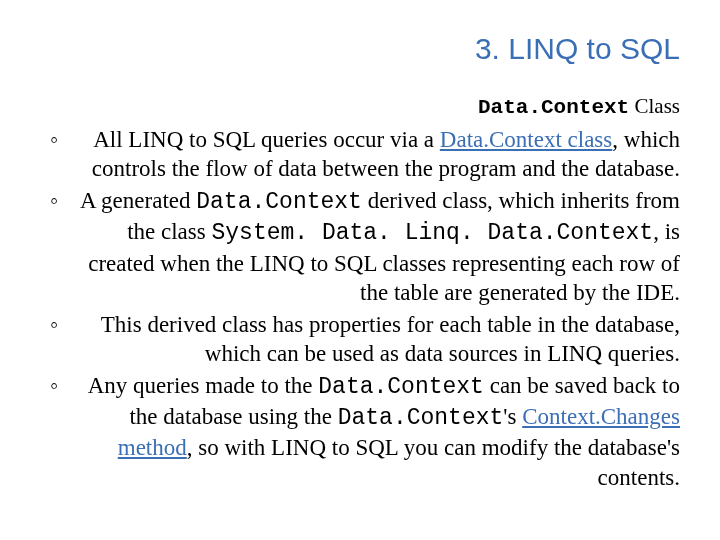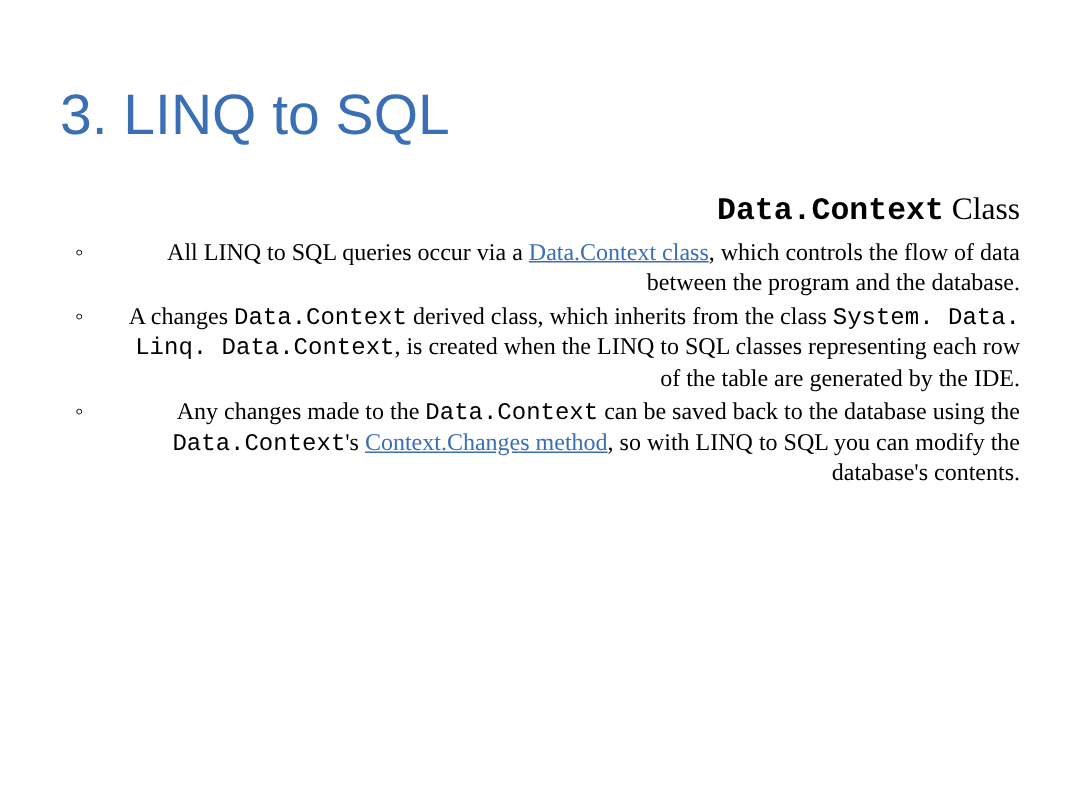--- a/index.html
+++ b/index.html
@@ -5,43 +5,42 @@
   * { margin: 0; padding: 0; box-sizing: border-box; text-align: right; }
   body {
     width: 720px;
     height: 540px;
     background: #fff;
     font-family: "Times New Roman", Times, serif;
     color: #000;
     padding: 32px 40px 20px 40px;
   }
   .title {
-    text-align: left;
-    font-size: 38px;
+    text-align: right;
+    font-size: 30px;
     color: #3b6fb5;
     font-weight: 400;
     margin-bottom: 28px;
     font-family: Arial, Helvetica, sans-serif;
-    margin-top: 24px;
   }
   .subheading {
     font-size: 21px;
     margin-left: 6px;
     margin-bottom: 6px;
   }
   .subheading .mono {
     font-family: "Courier New", Courier, monospace;
     font-weight: bold;
   }
   ul.bullets {
     list-style: none;
     padding-left: 6px;
   }
   ul.bullets > li {
-    font-size: 16px;
+    font-size: 23px;
     line-height: 1.28;
     margin-bottom: 2px;
     position: relative;
     padding-left: 28px;
   }
   ul.bullets > li::before {
     content: "◦";
     position: absolute;
     left: 4px;
     top: 0;
@@ -64,21 +63,24 @@
   <span class="mono">Data.Context</span><span> Class</span>
 </div>
 
 <ul class="bullets">
 
   <li>
     <span>All LINQ to SQL queries occur via a </span><span class="link">Data.Context class</span><span>, which controls the flow of data between the program and the database.</span>
   </li>
 
   <li>
-    <span>A changes </span><span class="mono">Data.Context</span><span> derived class, which inherits from the class </span><span class="mono">System. Data. Linq. Data.Context</span><span>, is created when the LINQ to SQL classes representing each row of the table are generated by the IDE.</span>
+    <span>A generated </span><span class="mono">Data.Context</span><span> derived class, which inherits from the class </span><span class="mono">System. Data. Linq. Data.Context</span><span>, is created when the LINQ to SQL classes representing each row of the table are generated by the IDE.</span>
   </li>
 
+  <li>
+    <span>This derived class has properties for each table in the database, which can be used as data sources in LINQ queries.</span>
+  </li>
 
   <li>
-    <span>Any changes made to the </span><span class="mono">Data.Context</span><span> can be saved back to the database using the </span><span class="mono">Data.Context</span><span>'s </span><span class="link">Context.Changes method</span><span>, so with LINQ to SQL you can modify the database's contents.</span>
+    <span>Any queries made to the </span><span class="mono">Data.Context</span><span> can be saved back to the database using the </span><span class="mono">Data.Context</span><span>'s </span><span class="link">Context.Changes method</span><span>, so with LINQ to SQL you can modify the database's contents.</span>
   </li>
 
 </ul>
 
 </body></html>

